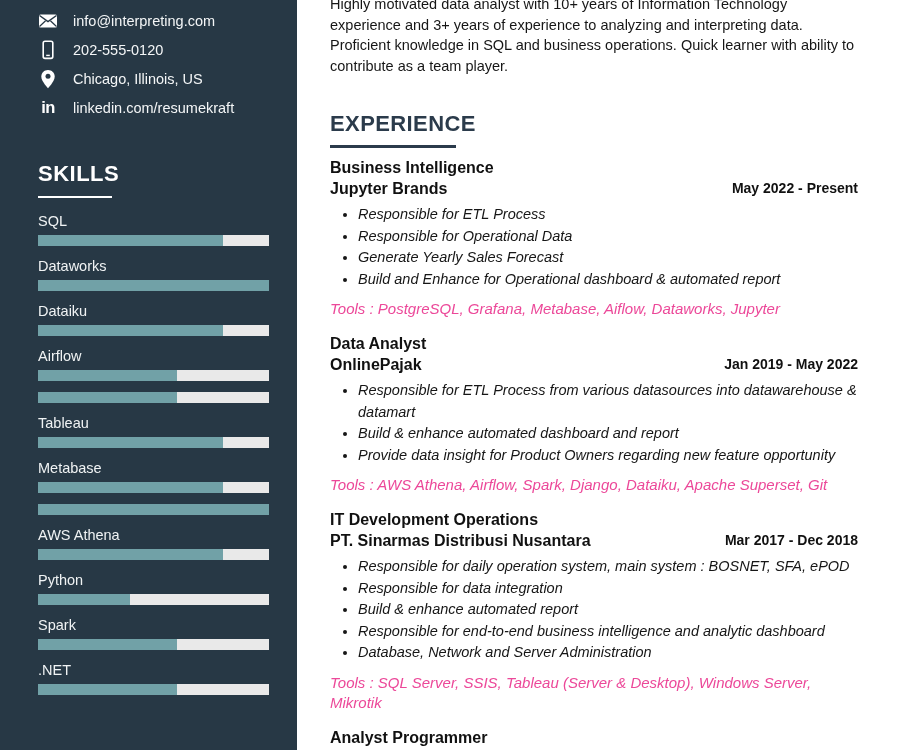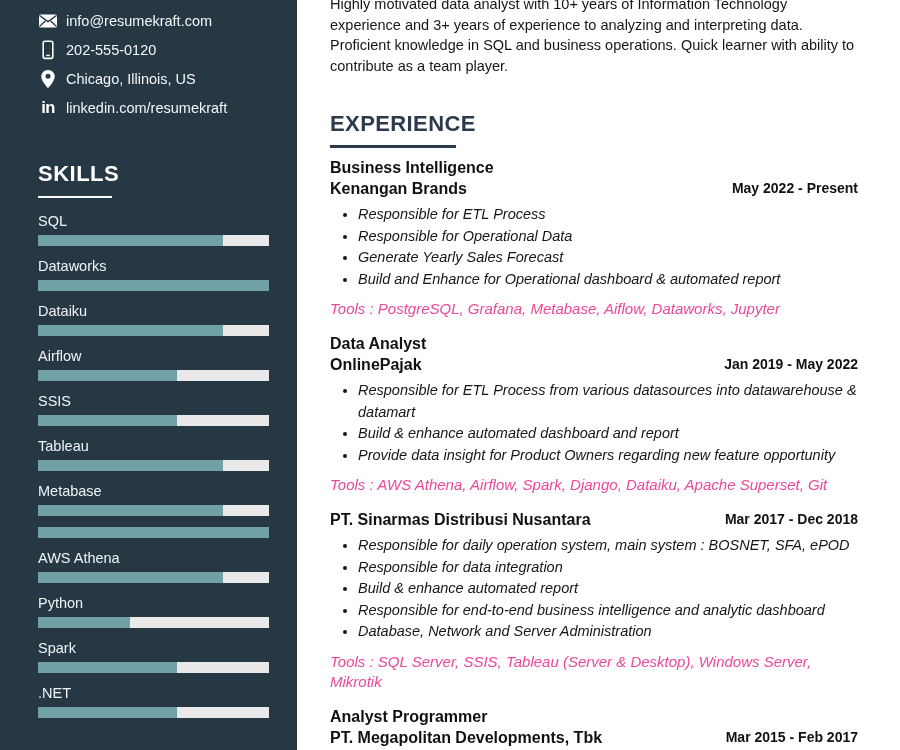--- a/index.html
+++ b/index.html
@@ -17,21 +17,21 @@
   .page{display:flex;width:900px;height:750px;}
 
   
   .sidebar{
     width:297px;flex-shrink:0;height:750px;
     background:var(--sidebar-bg,#273845);
     color:#ffffff;
     padding:6px 28px 0 38px;
   }
   .contact-row{display:flex;align-items:center;height:29px;}
-  .contact-icon{width:20px;height:20px;flex-shrink:0;display:flex;align-items:center;justify-content:center;margin-right:8px;}
+  .contact-icon{width:20px;height:20px;flex-shrink:0;display:flex;align-items:center;justify-content:center;margin-right:15px;}
   .contact-text{font-size:14.5px;color:#f4f6f7;white-space:nowrap;}
   .li-glyph{font-weight:800;font-size:16.5px;color:#fff;letter-spacing:-0.5px;line-height:1;}
 
   .skills-title{
     margin:37px 0 0 0;font-size:22px;font-weight:700;color:#ffffff;
     letter-spacing:0.5px;line-height:30px;
   }
   .skills-underline{width:74px;height:2px;background:#ffffff;margin-top:7px;}
   .skills-list{margin-top:14px;}
   .skill-item{margin-bottom:11px;}
@@ -69,21 +69,21 @@
   <aside class="sidebar">
 
     <div class="contact-row">
       <span class="contact-icon">
         <svg width="20" height="20" viewBox="0 0 20 20">
           <rect x="1" y="3.5" width="18" height="13" rx="1.5" fill="#ffffff"></rect>
           <path d="M1.5 4.5 L10 10.5 L18.5 4.5" stroke="#273845" stroke-width="1.5" fill="none"></path>
           <path d="M1.5 15.5 L7.6 9.8 M18.5 15.5 L12.4 9.8" stroke="#273845" stroke-width="1.2" fill="none"></path>
         </svg>
       </span>
-      <span class="contact-text">info@resumekraft.com</span>
+      <span class="contact-text">info@interpreting.com</span>
     </div>
 
     <div class="contact-row">
       <span class="contact-icon">
         <svg width="20" height="20" viewBox="0 0 20 20">
           <rect x="5.2" y="1.2" width="9.6" height="17.2" rx="1.8" fill="none" stroke="#ffffff" stroke-width="1.6"></rect>
           <line x1="8.2" y1="15.4" x2="11.8" y2="15.4" stroke="#ffffff" stroke-width="1.4"></line>
         </svg>
       </span>
       <span class="contact-text">202-555-0120</span>
@@ -133,21 +133,20 @@
         </div>
 
         <div class="skill-item">
           <div class="skill-name">Airflow</div>
           <div class="skill-bar">
             <div class="skill-bar-fill" style="width: 60%;"></div>
           </div>
         </div>
 
         <div class="skill-item">
-          <div class="skill-name">SSIS</div>
           <div class="skill-bar">
             <div class="skill-bar-fill" style="width: 60%;"></div>
           </div>
         </div>
 
         <div class="skill-item">
           <div class="skill-name">Tableau</div>
           <div class="skill-bar">
             <div class="skill-bar-fill" style="width: 80%;"></div>
           </div>
@@ -203,21 +202,21 @@
 
     <h2 class="exp-title">EXPERIENCE</h2>
     <div class="exp-underline"></div>
 
     <div class="jobs">
 
         <section class="job">
           <div class="job-head">
             <div class="job-titles">
               <div class="job-title">Business Intelligence</div>
-              <div class="job-company">Kenangan Brands</div>
+              <div class="job-company">Jupyter Brands</div>
             </div>
             <div class="job-dates">May 2022 - Present</div>
           </div>
           <ul class="job-bullets">
             <li>Responsible for ETL Process</li>
             <li>Responsible for Operational Data</li>
             <li>Generate Yearly Sales Forecast</li>
             <li>Build and Enhance for Operational dashboard &amp; automated report</li>
           </ul>
           <div class="job-tools">Tools : PostgreSQL, Grafana, Metabase, Aiflow, Dataworks, Jupyter</div>
@@ -235,20 +234,21 @@
             <li>Responsible for ETL Process from various datasources into datawarehouse &amp; datamart</li>
             <li>Build &amp; enhance automated dashboard and report</li>
             <li>Provide data insight for Product Owners regarding new feature opportunity</li>
           </ul>
           <div class="job-tools">Tools : AWS Athena, Airflow, Spark, Django, Dataiku, Apache Superset, Git</div>
         </section>
 
         <section class="job">
           <div class="job-head">
             <div class="job-titles">
+              <div class="job-title">IT Development Operations</div>
               <div class="job-company">PT. Sinarmas Distribusi Nusantara</div>
             </div>
             <div class="job-dates">Mar 2017 - Dec 2018</div>
           </div>
           <ul class="job-bullets">
             <li>Responsible for daily operation system, main system : BOSNET, SFA, ePOD</li>
             <li>Responsible for data integration</li>
             <li>Build &amp; enhance automated report</li>
             <li>Responsible for end-to-end business intelligence and analytic dashboard</li>
             <li>Database, Network and Server Administration</li>

